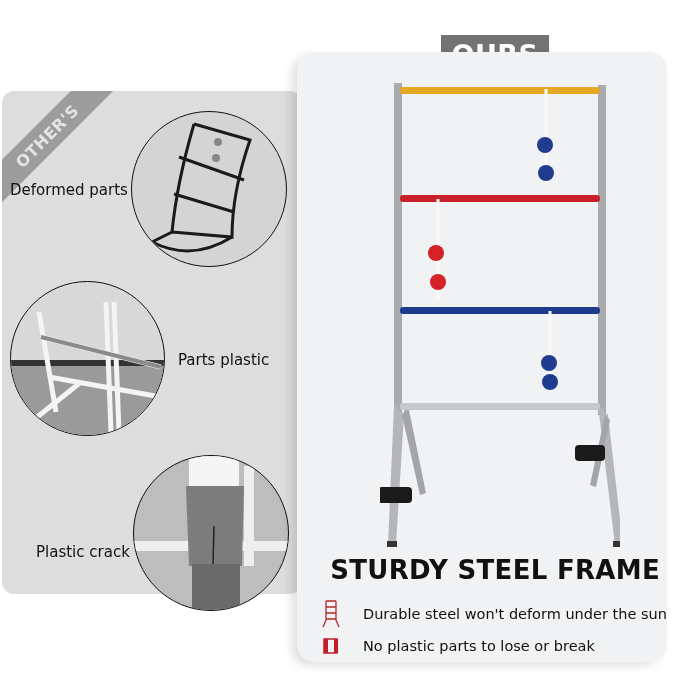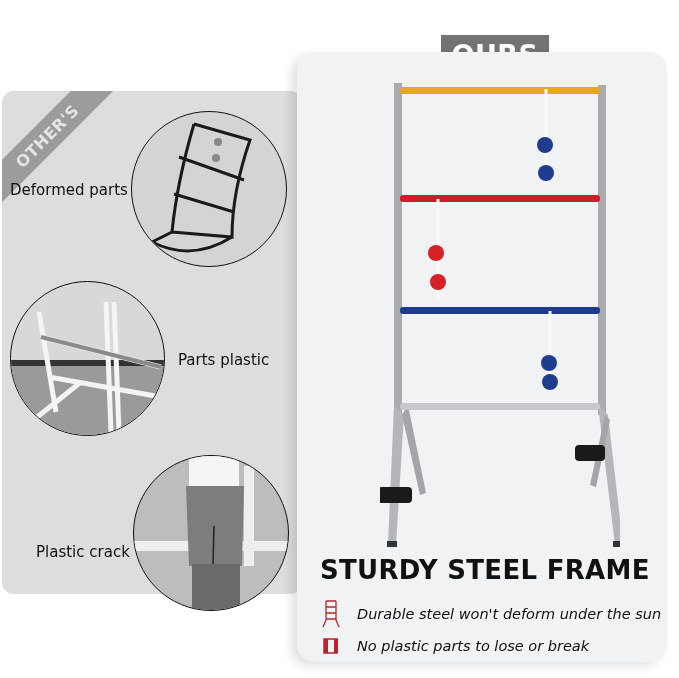--- a/index.html
+++ b/index.html
@@ -32,25 +32,25 @@
     position: absolute; font-size: 15px; color: #111; font-family: "DejaVu Sans", sans-serif;
     white-space: nowrap;
   }
   .circle {
     position: absolute; border-radius: 50%; border: 1.5px solid #111;
     background: #cfcfcf; overflow: hidden;
   }
   .headline {
     position: absolute; left: 320px; top: 555px; width: 340px;
     font-weight: 900; font-size: 26px; color: #111; letter-spacing: 0.3px;
-    font-family: "DejaVu Sans", sans-serif; white-space: nowrap;
+    font-family: "DejaVu Sans", sans-serif; white-space: nowrap; text-align: right;
   }
   .feature {
-    position: absolute; left: 322px; display: flex; align-items: center; gap: 17px;
-    font-size: 14.5px; color: #111; white-space: nowrap; font-style: italic;
+    position: absolute; left: 322px; display: flex; align-items: center; gap: 23px;
+    font-size: 14.5px; color: #111; white-space: nowrap;
   }
   svg { display: block; }
 </style>
 </head>
 <body>
 
 <div class="ours-badge">OURS</div>
 
 <div class="others-panel">
   <div class="others-ribbon">OTHER'S</div>

